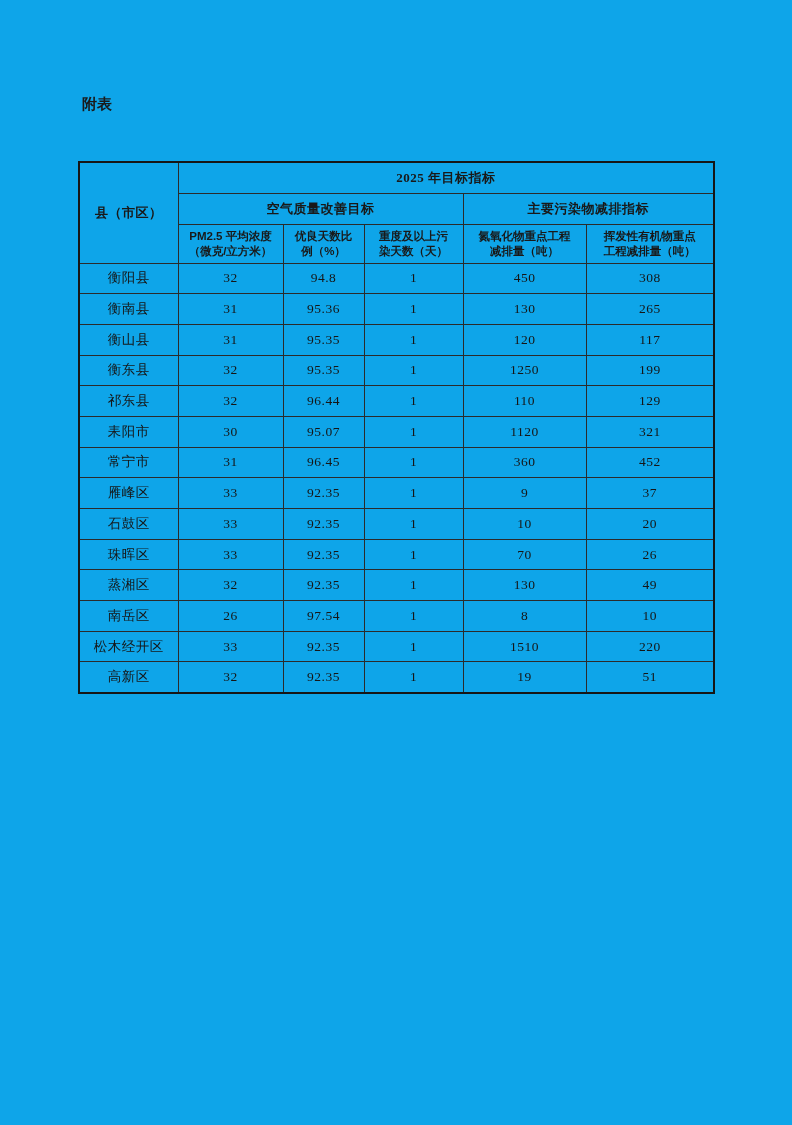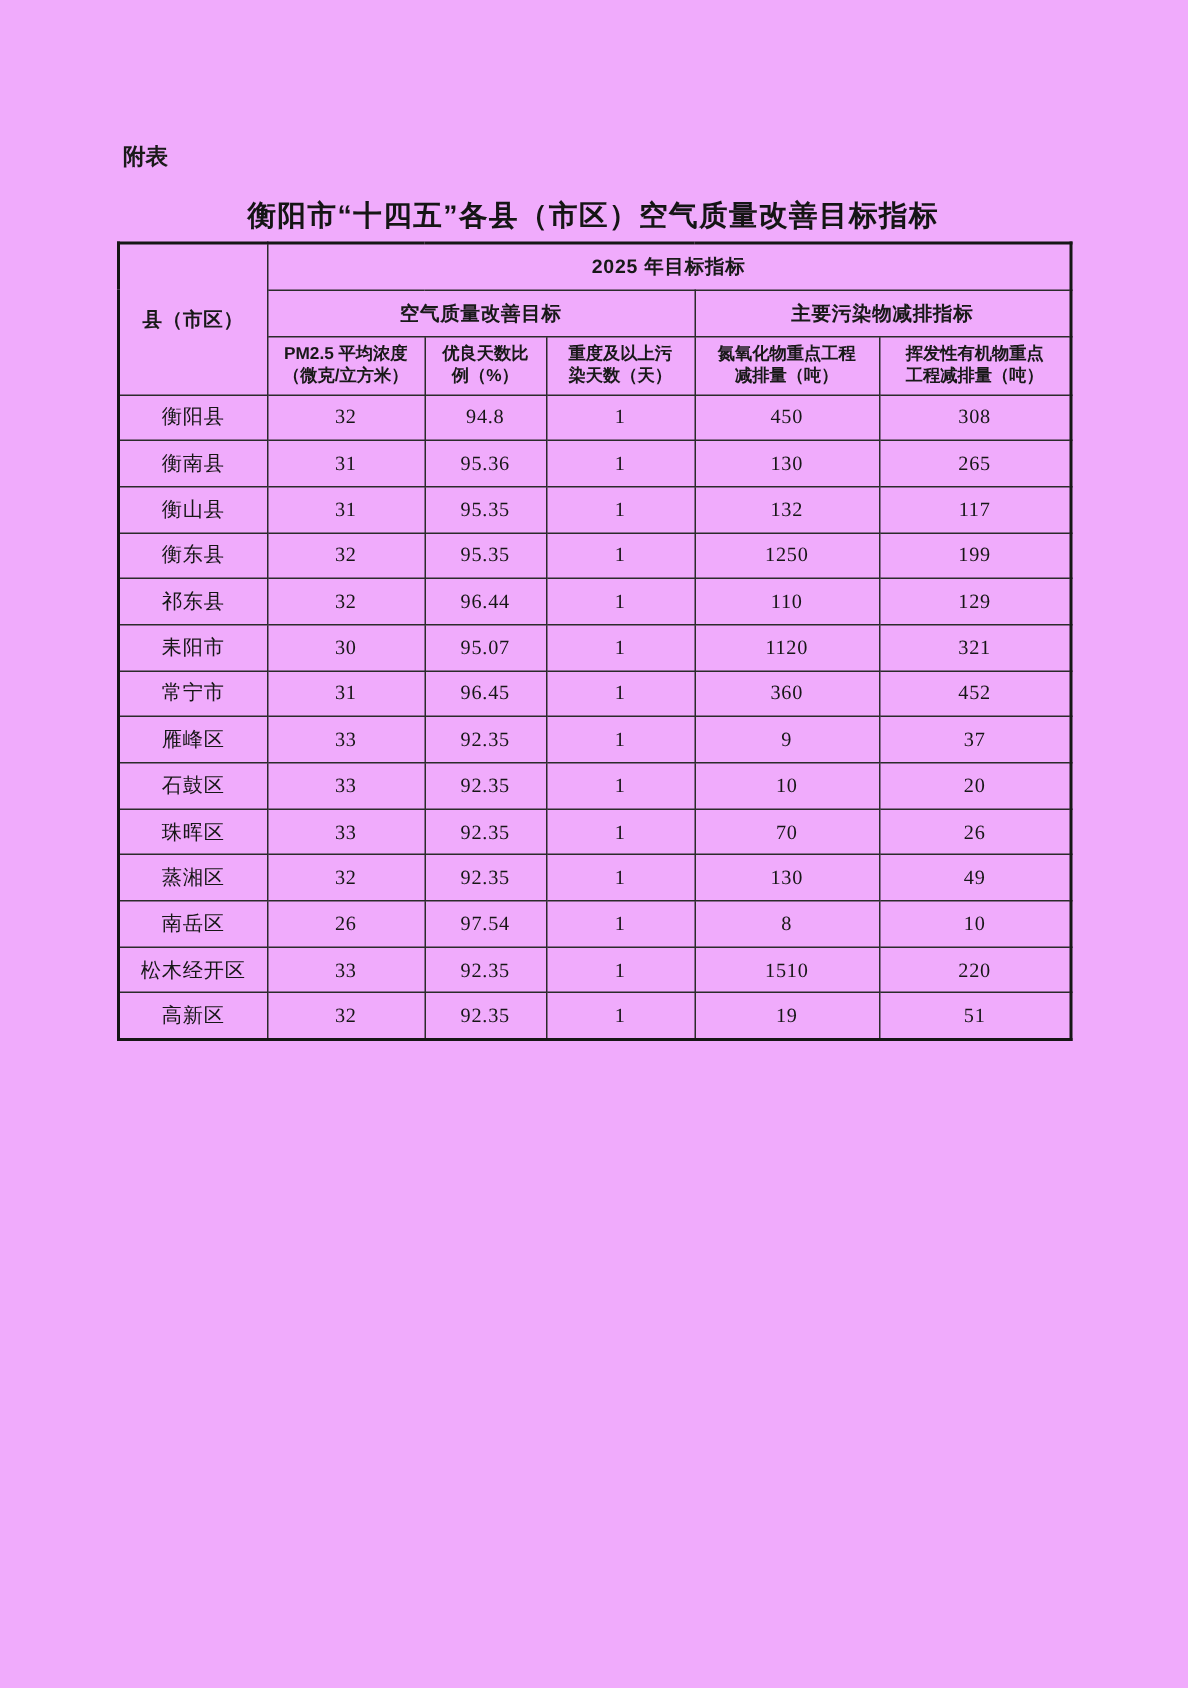--- a/index.html
+++ b/index.html
@@ -2,21 +2,21 @@
 <html><head>
 <meta charset="utf-8">
 <style>
   * { margin: 0; padding: 0; box-sizing: border-box; }
   html, body { background: #e8e8e8; }
   .page {
     position: relative;
     width: 792px;
     height: 1125px;
     margin: 0 auto;
-    background: #f0abfc;
+    background: #0ea5e9;
     font-family: "Liberation Serif", "DejaVu Serif", serif;
     color: #1c1c1c;
     overflow: hidden;
   }
   .appendix-label {
     position: absolute;
     left: 82px;
     top: 95px;
     font-size: 15px;
     font-weight: bold;
@@ -52,40 +52,39 @@
     overflow: hidden;
   }
   thead th {
     font-family: "Liberation Sans", "DejaVu Sans", sans-serif;
     font-weight: bold;
     color: #191919;
   }
   tr.hrow1 { height: 31px; }
   tr.hrow2 { height: 31px; margin-left: 16px; }
   tr.hrow3 { height: 39px; }
-  tr.hrow1 th, tr.hrow2 th { font-size: 13px; letter-spacing: 0.5px; }
+  tr.hrow1 th, tr.hrow2 th { font-size: 13px; letter-spacing: 0.5px; font-family: Liberation Serif, serif; }
   tr.hrow3 th { font-size: 11.5px; line-height: 1.3; letter-spacing: 0px; margin-top: 40px; }
   th.region-head { font-size: 13px; letter-spacing: 1px; }
   tbody tr { height: 30.7px; margin-top: 46px; }
   tbody td {
     font-size: 13.5px;
     font-family: "Liberation Serif", "DejaVu Serif", serif;
     color: #161616;
     letter-spacing: 0.5px;
   }
   .hline { display: block; }
 </style>
 </head>
 <body>
 
 <div class="page">
 
   <div class="appendix-label">附表</div>
 
-  <div class="doc-title">衡阳市“十四五”各县（市区）空气质量改善目标指标</div>
 
   <table class="targets">
     <colgroup>
       <col style="width:99px">
         <col style="width:105px">
         <col style="width:81px">
       <col style="width:99px">
         <col style="width:123px">
         <col style="width:128px">
     </colgroup>
@@ -136,21 +135,21 @@
         <td>95.36</td>
         <td>1</td>
         <td>130</td>
         <td>265</td>
       </tr>
       <tr>
         <td>衡山县</td>
         <td>31</td>
         <td>95.35</td>
         <td>1</td>
-        <td>132</td>
+        <td>120</td>
         <td>117</td>
       </tr>
       <tr>
         <td>衡东县</td>
         <td>32</td>
         <td>95.35</td>
         <td>1</td>
         <td>1250</td>
         <td>199</td>
       </tr>

